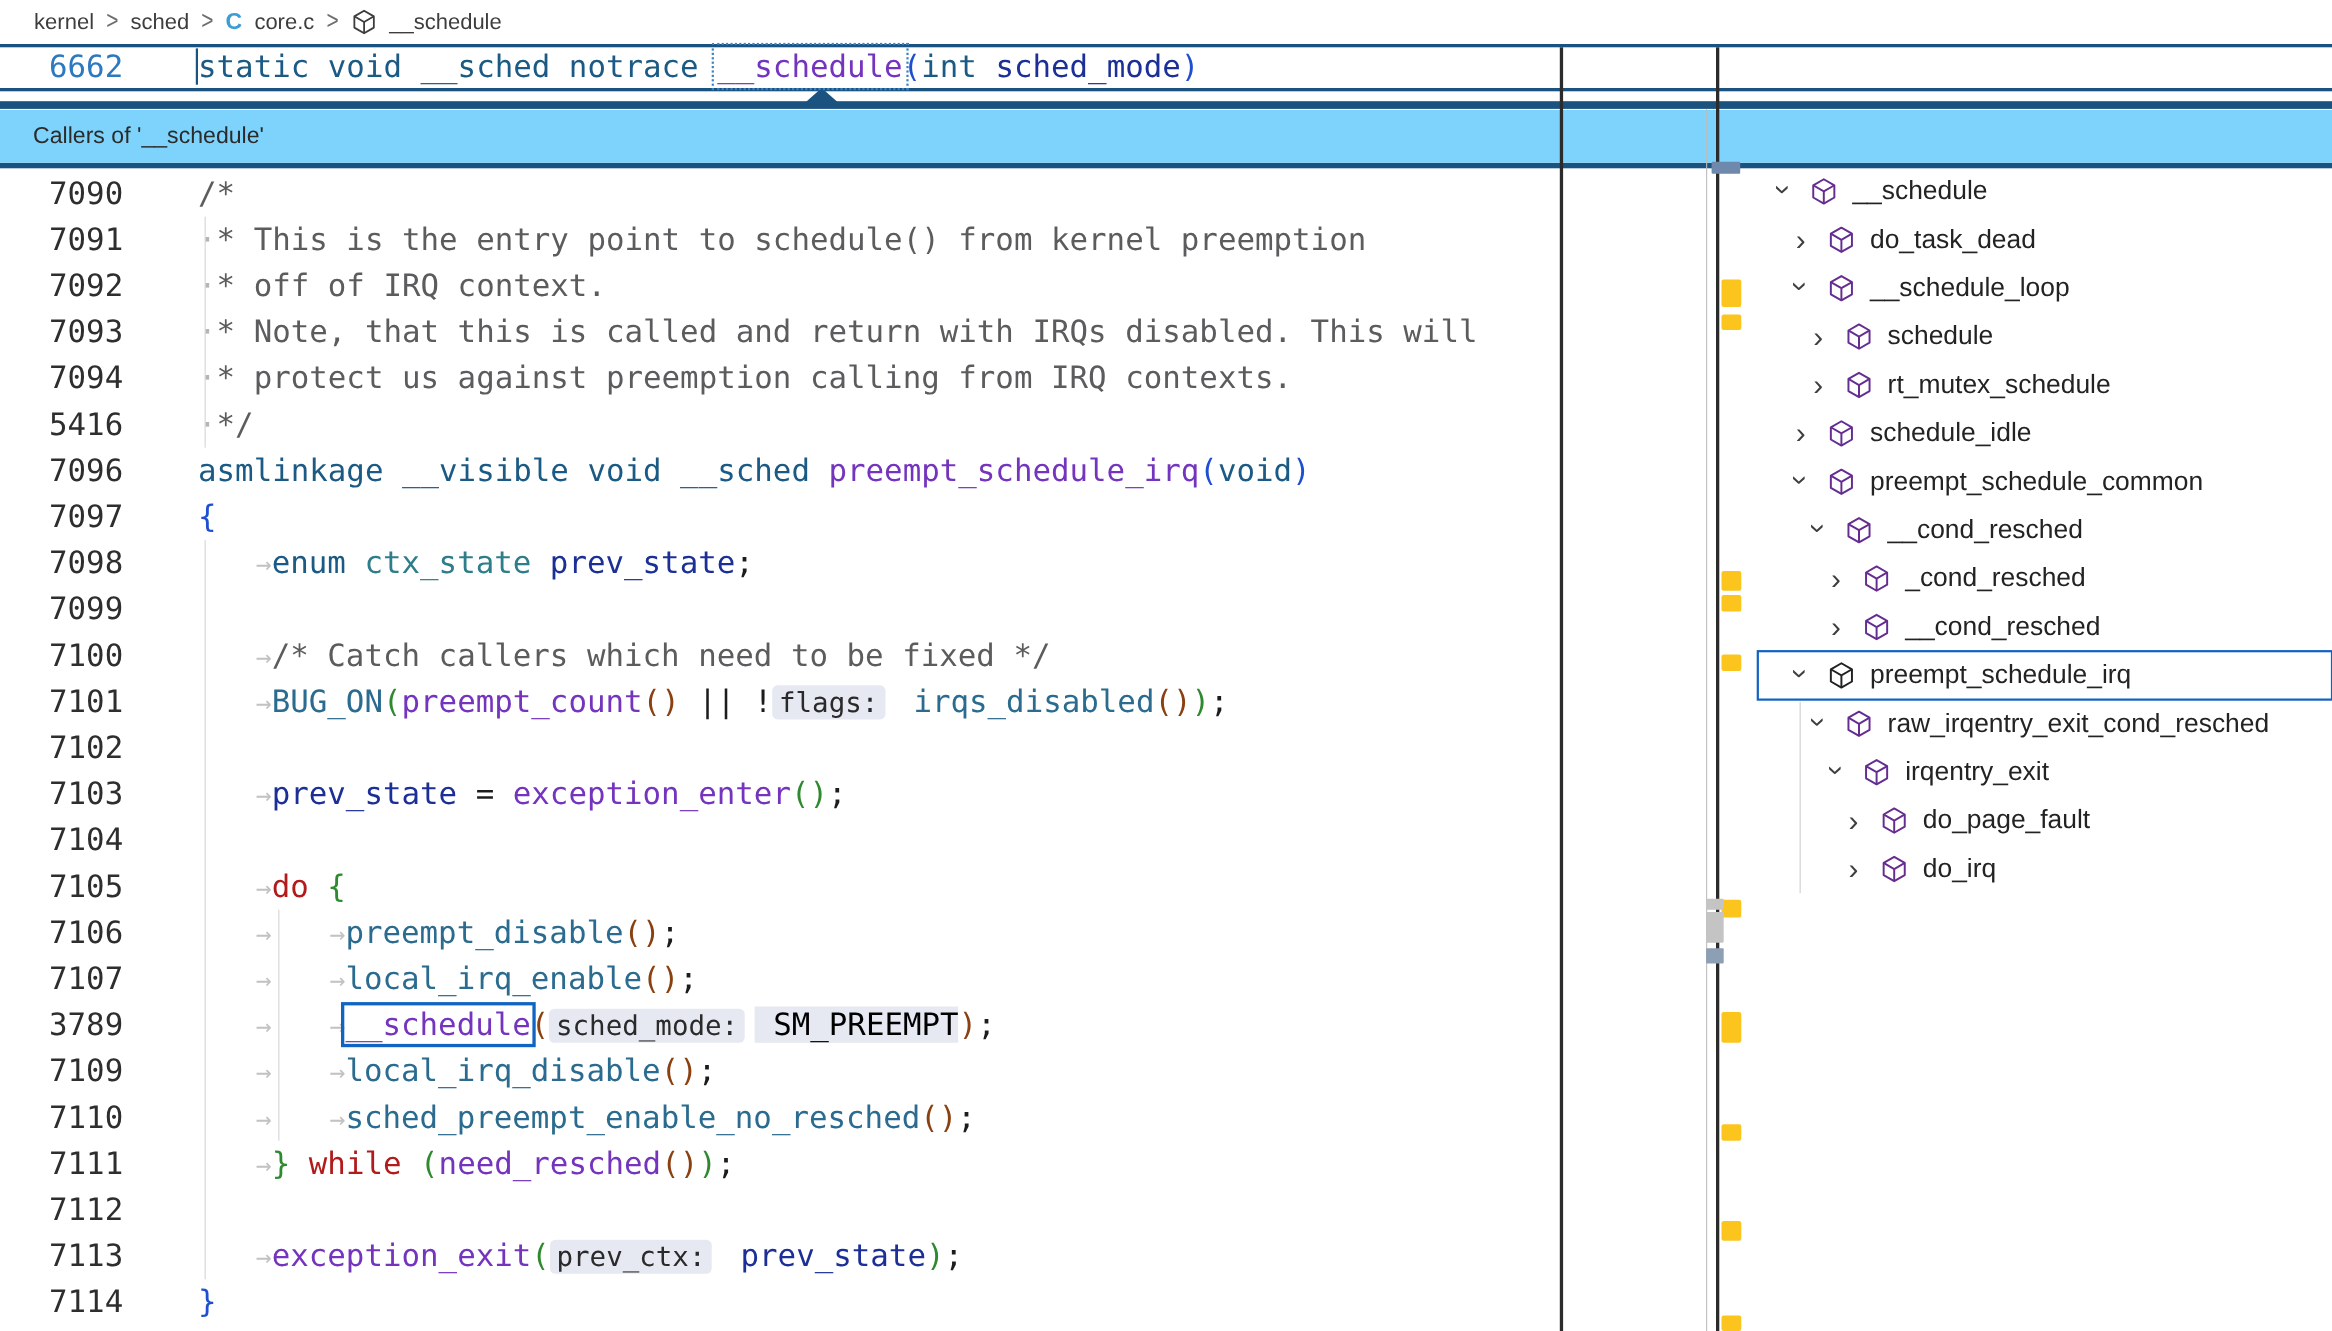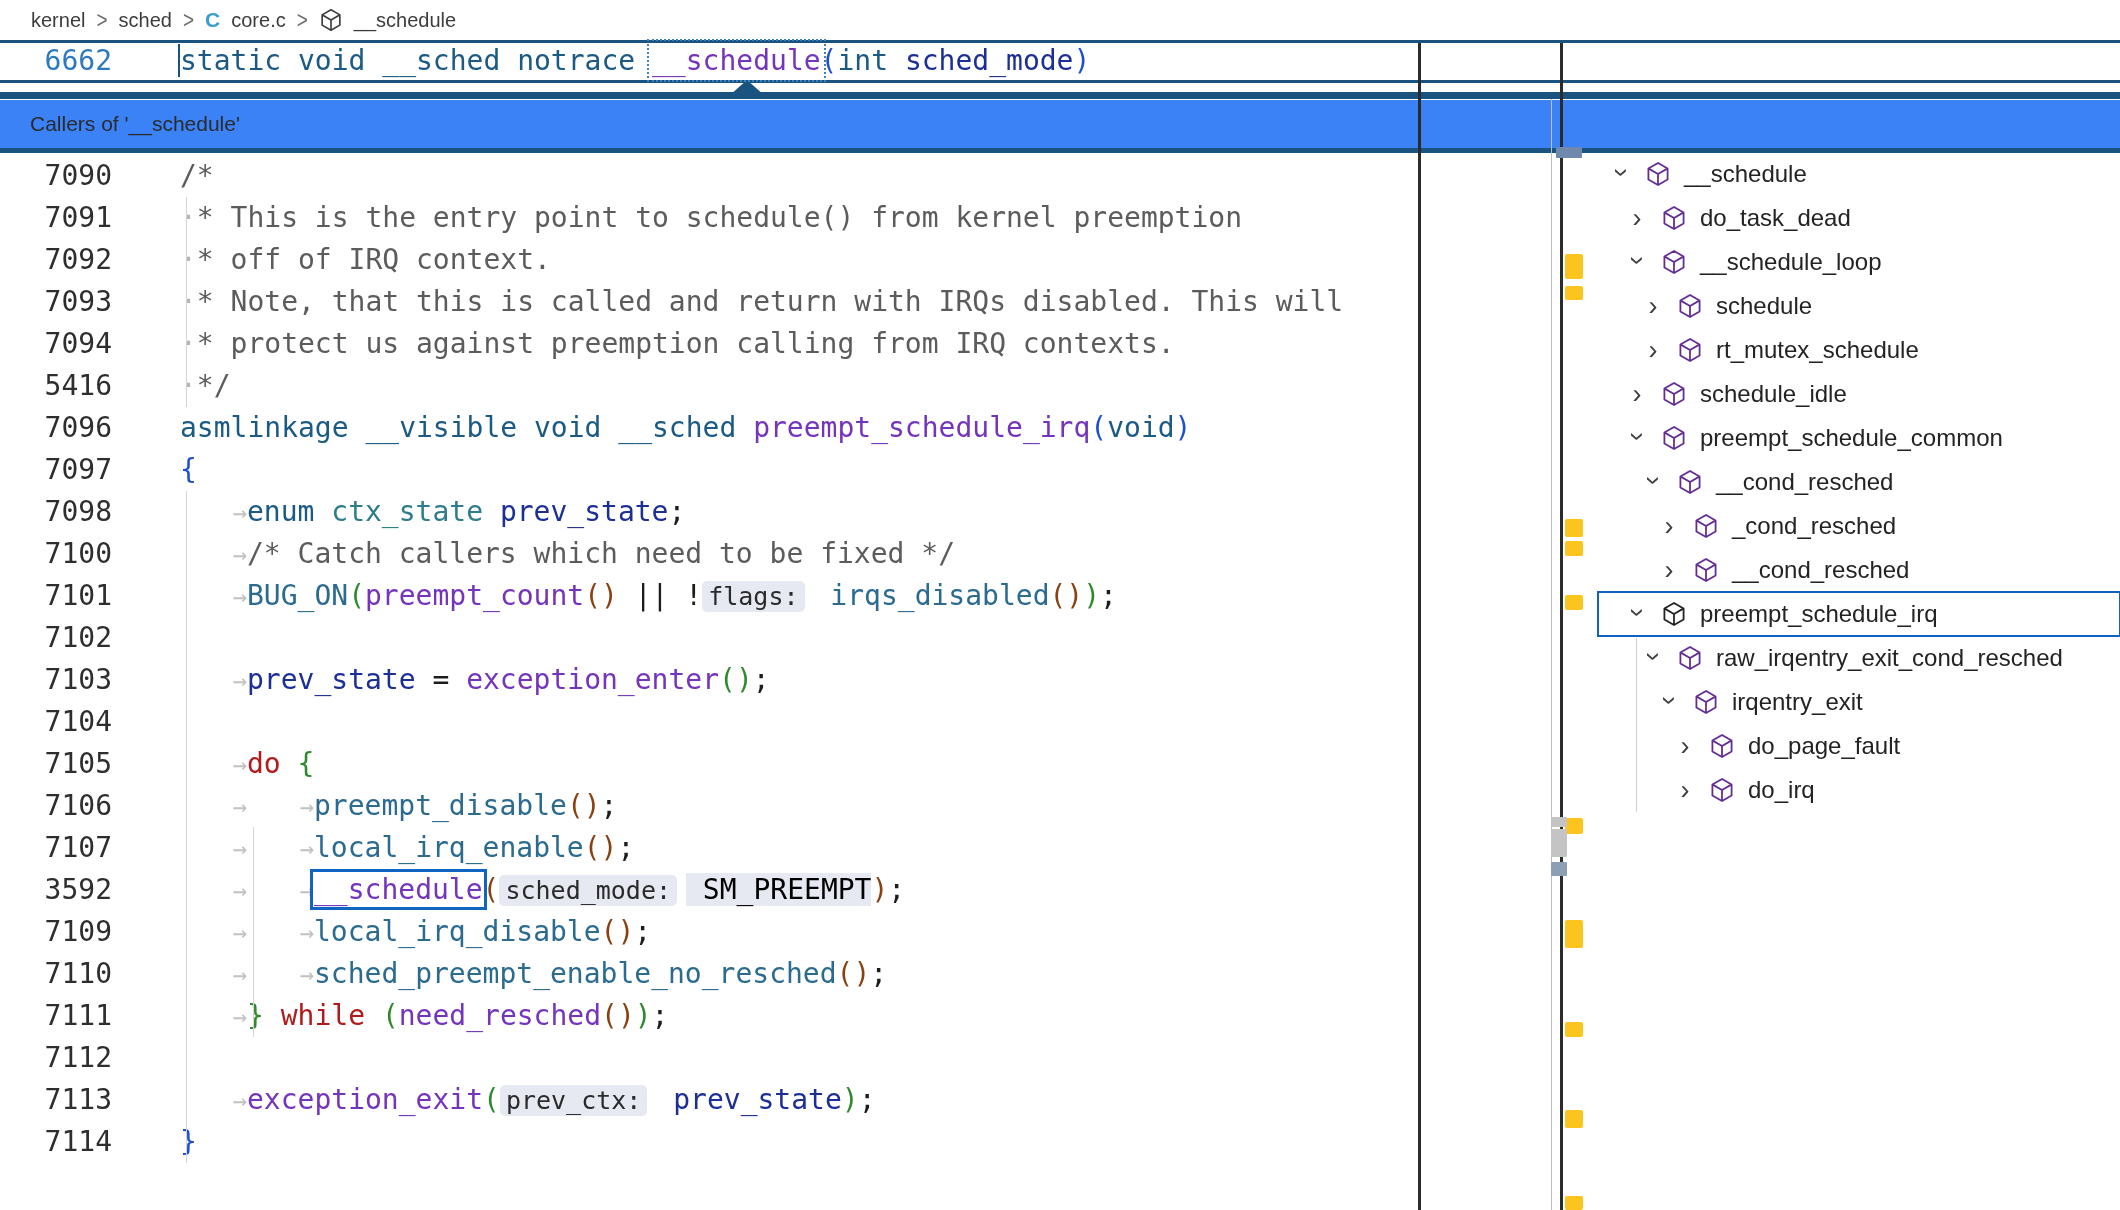--- a/index.html
+++ b/index.html
@@ -27,21 +27,21 @@
   #peek-row { position:absolute; left:0; top:44px; width:1419px; height:33px;
               display:flex; align-items:center;
               font-family:"DejaVu Sans Mono", monospace; font-size:28px; }
   #peek-row .num { color:#2d79c0; }
   #peek-tick { position:absolute; left:178px; top:44px; width:2px; height:33px;
                background:var(--accent); }
 
   
   #peek-header { position:absolute; left:0; top:100px; width:2120px; height:48px;
                  display:flex; align-items:center; padding-left:30px;
-                 font-size:21px; color:#2b2b2b; background:#3b82f6; }
+                 font-size:21px; color:#2b2b2b; background:#7dd3fc; }
 
   
   #code { position:absolute; left:0; top:155px; width:1419px; }
   .cl { display:flex; height:42px; line-height:42px;
         font-family:"DejaVu Sans Mono", monospace; font-size:28px; white-space:pre; }
   .num { display:inline-block; width:112px; text-align:right; color:#2e2e2e;
          font-family:"DejaVu Sans Mono", monospace; font-size:28px; flex:none; }
   .ct { margin-left:68px; white-space:pre;text-align:right; }
   .tab { display:inline-block; width:67px; color:#c2c2c2; font-size:24px; }
   .t-kw { color:var(--kw); } .t-ty { color:var(--ty); } .t-fn { color:var(--fn); }
@@ -115,29 +115,30 @@
   <div id="code">
       <div class="cl"><span class="num">7090</span><span class="ct"><span class="t-cm">/*</span></span></div>
       <div class="cl"><span class="num">7091</span><span class="ct"><span class="t-ws">·</span><span class="t-cm">* This is the entry point to schedule() from kernel preemption</span></span></div>
       <div class="cl"><span class="num">7092</span><span class="ct"><span class="t-ws">·</span><span class="t-cm">* off of IRQ context.</span></span></div>
       <div class="cl"><span class="num">7093</span><span class="ct"><span class="t-ws">·</span><span class="t-cm">* Note, that this is called and return with IRQs disabled. This will</span></span></div>
       <div class="cl"><span class="num">7094</span><span class="ct"><span class="t-ws">·</span><span class="t-cm">* protect us against preemption calling from IRQ contexts.</span></span></div>
       <div class="cl"><span class="num">5416</span><span class="ct"><span class="t-ws">·</span><span class="t-cm">*/</span></span></div>
       <div class="cl"><span class="num">7096</span><span class="ct"><span class="t-kw">asmlinkage __visible void __sched </span><span class="t-fn">preempt_schedule_irq</span><span class="t-b1">(</span><span class="t-kw">void</span><span class="t-b1">)</span></span></div>
       <div class="cl"><span class="num">7097</span><span class="ct"><span class="t-b1">{</span></span></div>
       <div class="cl"><span class="num">7098</span><span class="ct"><span class="tab">→</span><span class="t-kw">enum </span><span class="t-ty">ctx_state </span><span class="t-vr">prev_state</span><span class="t-pu">;</span></span></div>
+      <div class="cl"><span class="num">7099</span><span class="ct"></span></div>
       <div class="cl"><span class="num">7100</span><span class="ct"><span class="tab">→</span><span class="t-cm">/* Catch callers which need to be fixed */</span></span></div>
       <div class="cl"><span class="num">7101</span><span class="ct"><span class="tab">→</span><span class="t-mc">BUG_ON</span><span class="t-b2">(</span><span class="t-fn">preempt_count</span><span class="t-b3">()</span><span class="t-pu"> || !</span><span class="t-hint">flags:</span><span class="t-pu"> </span><span class="t-mc">irqs_disabled</span><span class="t-b3">()</span><span class="t-b2">)</span><span class="t-pu">;</span></span></div>
       <div class="cl"><span class="num">7102</span><span class="ct"></span></div>
       <div class="cl"><span class="num">7103</span><span class="ct"><span class="tab">→</span><span class="t-vr">prev_state</span><span class="t-pu"> = </span><span class="t-fn">exception_enter</span><span class="t-b2">()</span><span class="t-pu">;</span></span></div>
       <div class="cl"><span class="num">7104</span><span class="ct"></span></div>
       <div class="cl"><span class="num">7105</span><span class="ct"><span class="tab">→</span><span class="t-rk">do</span><span class="t-pu"> </span><span class="t-b2">{</span></span></div>
       <div class="cl"><span class="num">7106</span><span class="ct"><span class="tab">→</span><span class="tab">→</span><span class="t-mc">preempt_disable</span><span class="t-b3">()</span><span class="t-pu">;</span></span></div>
       <div class="cl"><span class="num">7107</span><span class="ct"><span class="tab">→</span><span class="tab">→</span><span class="t-mc">local_irq_enable</span><span class="t-b3">()</span><span class="t-pu">;</span></span></div>
-      <div class="cl"><span class="num">3592</span><span class="ct"><span class="tab">→</span><span class="tab">→</span><span class="t-hl">__schedule</span><span class="t-b3">(</span><span class="t-hint">sched_mode:</span><span class="t-hlbg"> SM_PREEMPT</span><span class="t-b3">)</span><span class="t-pu">;</span></span></div>
+      <div class="cl"><span class="num">3789</span><span class="ct"><span class="tab">→</span><span class="tab">→</span><span class="t-hl">__schedule</span><span class="t-b3">(</span><span class="t-hint">sched_mode:</span><span class="t-hlbg"> SM_PREEMPT</span><span class="t-b3">)</span><span class="t-pu">;</span></span></div>
       <div class="cl"><span class="num">7109</span><span class="ct"><span class="tab">→</span><span class="tab">→</span><span class="t-mc">local_irq_disable</span><span class="t-b3">()</span><span class="t-pu">;</span></span></div>
       <div class="cl"><span class="num">7110</span><span class="ct"><span class="tab">→</span><span class="tab">→</span><span class="t-mc">sched_preempt_enable_no_resched</span><span class="t-b3">()</span><span class="t-pu">;</span></span></div>
       <div class="cl"><span class="num">7111</span><span class="ct"><span class="tab">→</span><span class="t-b2">} </span><span class="t-rk">while</span><span class="t-pu"> </span><span class="t-b2">(</span><span class="t-fn">need_resched</span><span class="t-b3">()</span><span class="t-b2">)</span><span class="t-pu">;</span></span></div>
       <div class="cl"><span class="num">7112</span><span class="ct"></span></div>
       <div class="cl"><span class="num">7113</span><span class="ct"><span class="tab">→</span><span class="t-fn">exception_exit</span><span class="t-b2">(</span><span class="t-hint">prev_ctx:</span><span class="t-pu"> </span><span class="t-vr">prev_state</span><span class="t-b2">)</span><span class="t-pu">;</span></span></div>
       <div class="cl"><span class="num">7114</span><span class="ct"><span class="t-b1">}</span></span></div>
     </div>
   <div class="guide" style="left:186px;top:197px;height:210px;"></div>
   <div class="guide" style="left:186px;top:491px;height:672px;"></div>
   <div class="guide" style="left:253px;top:827px;height:210px;"></div>

